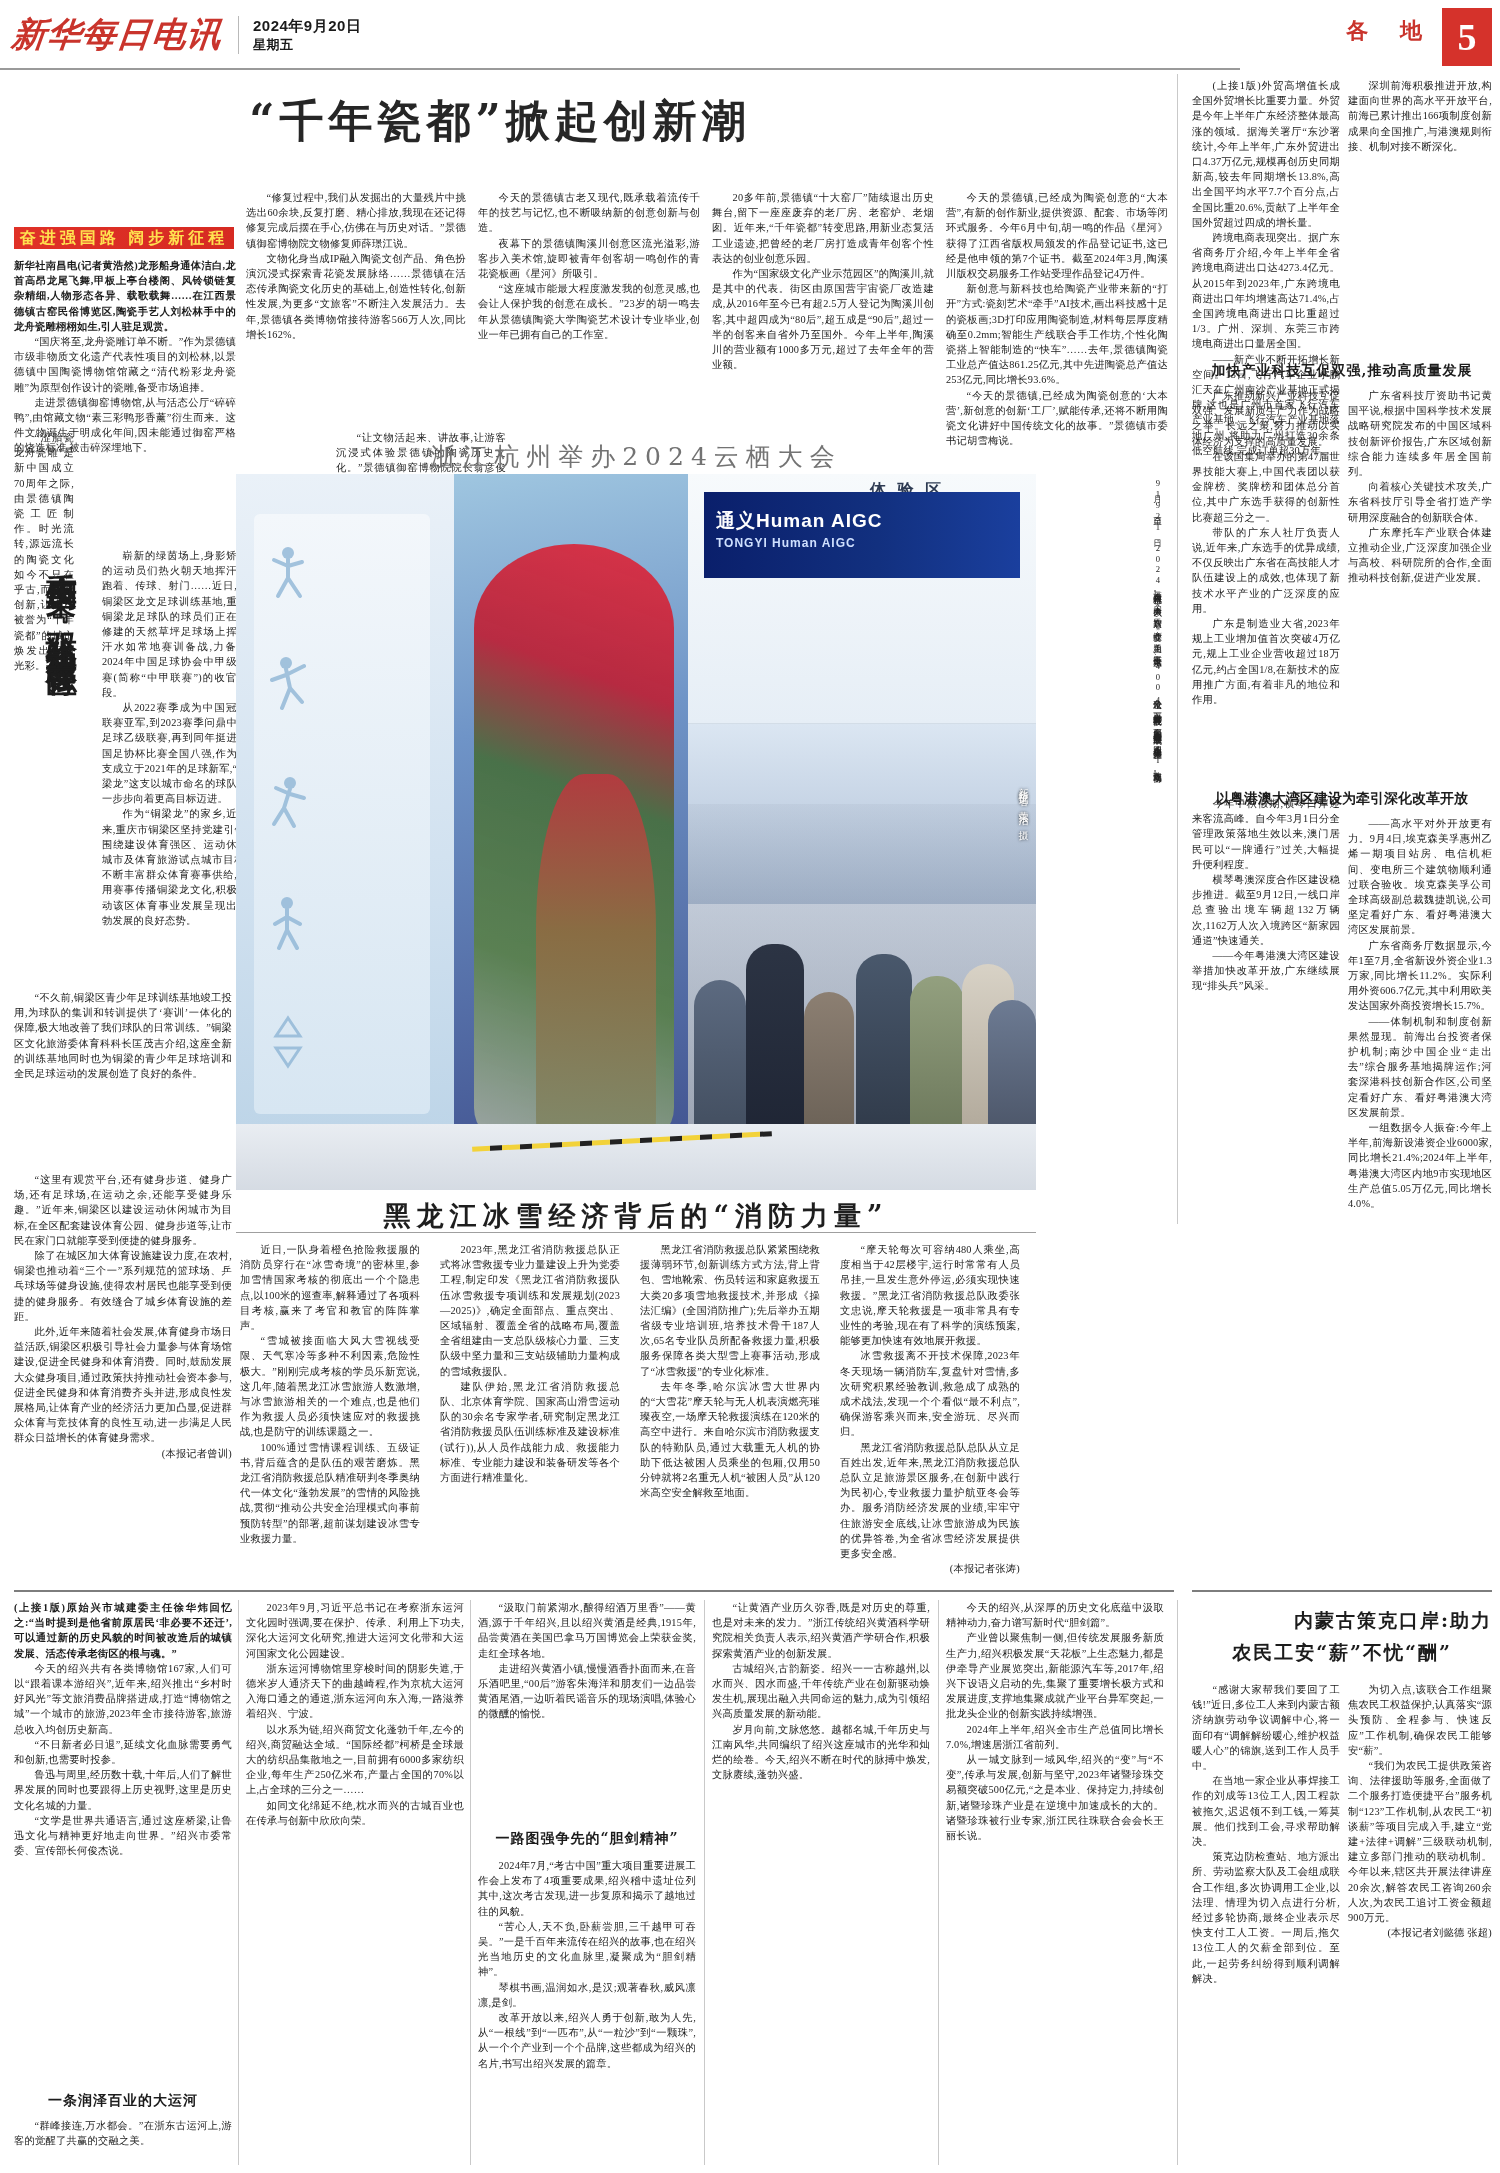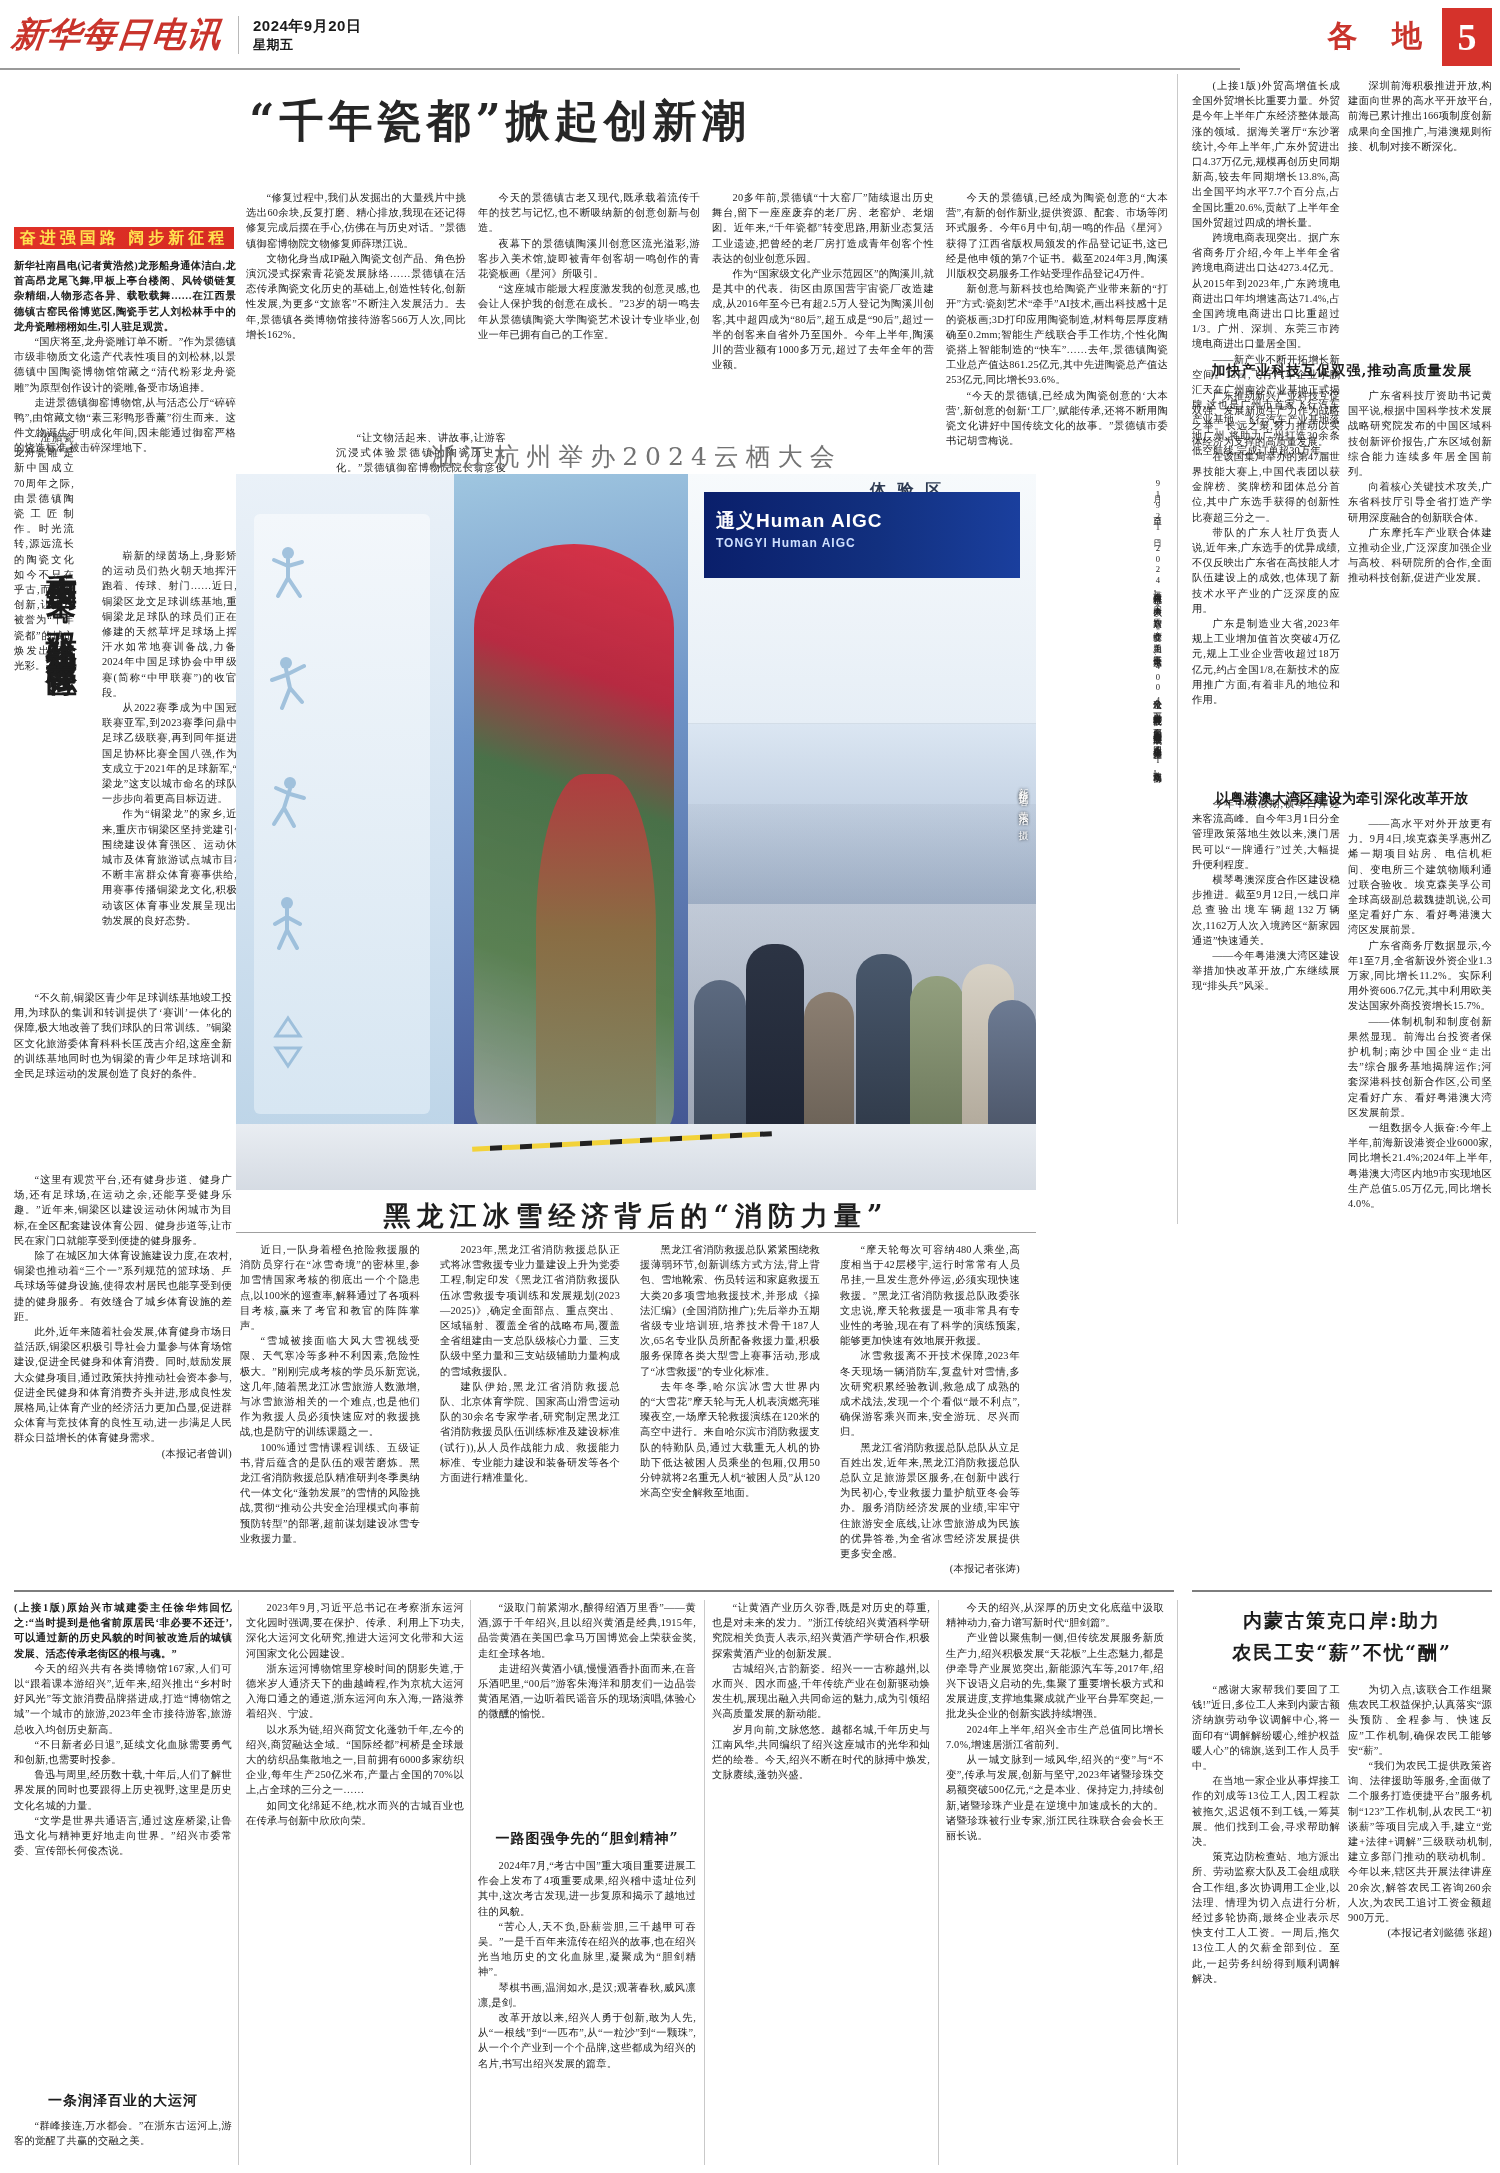--- a/index.html
+++ b/index.html
@@ -26,21 +26,21 @@
     white-space: nowrap;
   }
   .logo-divider { width: 1px; height: 38px; background: #b9b9b9; margin: 0 14px 0 16px; }
   .dateblock { line-height: 1.35; }
   .dateblock .d1 { font-family: "Liberation Sans", sans-serif; font-size: 15px; font-weight: 700; color: #1a1a1a; letter-spacing: .5px; }
   .dateblock .d2 { font-family: "Liberation Sans", sans-serif; font-size: 13px; font-weight: 700; color: #1a1a1a; letter-spacing: .5px; }
   .masthead-rule { position: absolute; left: 0; top: 68px; width: 1240px; height: 2px; background: #9a9a9a; }
   .section-name {
     position: absolute; right: 66px; top: 16px;
     font-family: "DejaVu Serif", serif; font-weight: 700;
-    font-size: 30px; color: #c9342c; letter-spacing: 12px;
+    font-size: 22px; color: #c9342c; letter-spacing: 12px;
   }
   .page-num {
     position: absolute; right: 8px; top: 8px;
     width: 50px; height: 58px; background: #d5322b;
     color: #fff; font-family: "Liberation Serif", serif; font-weight: 700;
     font-size: 38px; display: flex; align-items: center; justify-content: center;
   }
 
   
   .main-head {
@@ -414,21 +414,21 @@
     <p>岁月向前,文脉悠悠。越都名城,千年历史与江南风华,共同编织了绍兴这座城市的光华和灿烂的绘卷。今天,绍兴不断在时代的脉搏中焕发,文脉赓续,蓬勃兴盛。</p>
   </div>
 
   <div class="col" style="left:946px; top:1600px; width:218px; height:565px;">
     <p>今天的绍兴,从深厚的历史文化底蕴中汲取精神动力,奋力谱写新时代“胆剑篇”。</p>
     <p>产业曾以聚焦制一侧,但传统发展服务新质生产力,绍兴积极发展“天花板”上生态魅力,都是伊牵导产业展览突出,新能源汽车等,2017年,绍兴下设语义启动的先,集聚了重要增长极方式和发展进度,支撑地集聚成就产业平台异军突起,一批龙头企业的创新实践持续增强。</p>
     <p>2024年上半年,绍兴全市生产总值同比增长7.0%,增速居浙江省前列。</p>
     <p>从一城文脉到一域风华,绍兴的“变”与“不变”,传承与发展,创新与坚守,2023年诸暨珍珠交易额突破500亿元,“之是本业、保持定力,持续创新,诸暨珍珠产业是在逆境中加速成长的大的。诸暨珍珠被行业专家,浙江民往珠联合会会长王丽长说。</p>
   </div>
 
-  <div class="sub-head" style="left:1192px; top:1608px; width:300px; font-size:19px; letter-spacing:2px;">内蒙古策克口岸:助力</div>
+  <div class="sub-head" style="left:1192px; top:1608px; width:300px; font-size:19px; letter-spacing:2px;text-align:right;">内蒙古策克口岸:助力</div>
   <div class="sub-head" style="left:1192px; top:1640px; width:300px; font-size:19px; letter-spacing:2px;">农民工安“薪”不忧“酬”</div>
 
   <div class="col" style="left:1192px; top:1682px; width:148px; height:470px;">
     <p>“感谢大家帮我们要回了工钱!”近日,多位工人来到内蒙古额济纳旗劳动争议调解中心,将一面印有“调解解纷暖心,维护权益暖人心”的锦旗,送到工作人员手中。</p>
     <p>在当地一家企业从事焊接工作的刘成等13位工人,因工程款被拖欠,迟迟领不到工钱,一筹莫展。他们找到工会,寻求帮助解决。</p>
     <p>策克边防检查站、地方派出所、劳动监察大队及工会组成联合工作组,多次协调用工企业,以法理、情理为切入点进行分析,经过多轮协商,最终企业表示尽快支付工人工资。一周后,拖欠13位工人的欠薪全部到位。至此,一起劳务纠纷得到顺利调解解决。</p>
   </div>
   <div class="col" style="left:1348px; top:1682px; width:144px; height:470px;">
     <p>为切入点,该联合工作组聚焦农民工权益保护,认真落实“源头预防、全程参与、快速反应”工作机制,确保农民工能够安“薪”。</p>
     <p>“我们为农民工提供政策咨询、法律援助等服务,全面做了二个服务打造便捷平台”服务机制“123”工作机制,从农民工“初谈薪”等项目完成入手,建立“党建+法律+调解”三级联动机制,建立多部门推动的联动机制。今年以来,辖区共开展法律讲座20余次,解答农民工咨询260余人次,为农民工追讨工资金额超900万元。</p>

